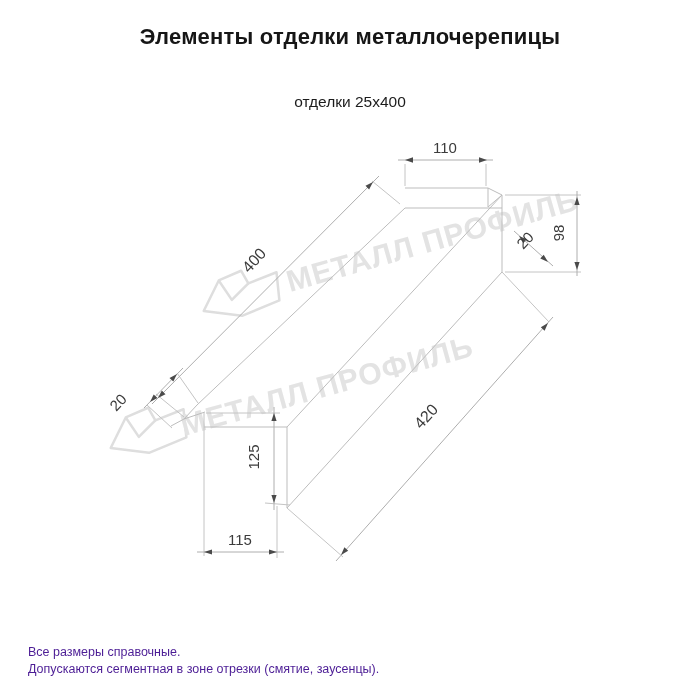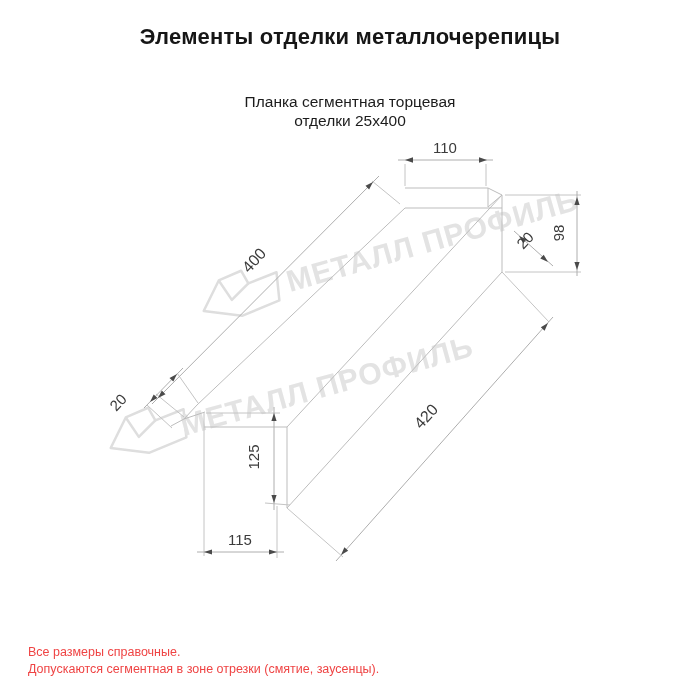--- a/index.html
+++ b/index.html
@@ -10,21 +10,21 @@
   .title{
     position:absolute;top:24px;left:0;width:700px;text-align:center;
     font-size:22px;font-weight:bold;letter-spacing:.2px;color:#161616;
   }
   .subtitle{
     position:absolute;top:92px;left:0;width:700px;text-align:center;
     font-size:15.5px;line-height:19px;color:#1c1c1c;
   }
   .drawing-svg{position:absolute;top:0;left:0;}
   .notes{
-    position:absolute;left:28px;top:644px;font-size:12.5px;line-height:17px;color:#ef4444;
+    position:absolute;left:28px;top:644px;font-size:12.5px;line-height:17px;color:#4c1d95;
   }
   
   .obj{stroke:#bdbdbd;stroke-width:1;fill:none;}
   .ext{stroke:#c4c4c4;stroke-width:1;fill:none;}
   .dim{stroke:#aeaeae;stroke-width:1;fill:none;}
   .arr{fill:#4a4a4a;stroke:none;}
   .dimtext{fill:#3c3c3c;font-size:15px;font-family:"Liberation Sans",sans-serif;}
   .dimtext.big{font-size:16px;}
   .wmtext{
     fill:#e3e3e3;font-size:30px;font-weight:bold;letter-spacing:1px;
@@ -33,21 +33,20 @@
   .wmlogo{stroke:#dedede;stroke-width:2.5;fill:none;stroke-linejoin:round;}
 </style>
 </head>
 <body>
 
 <div class="page">
 
   <div class="title">Элементы отделки металлочерепицы</div>
 
   <div class="subtitle">
-    <div>Планка сегментная торцевая</div>
     <div>отделки 25х400</div>
   </div>
 
   <svg class="drawing-svg" width="700" height="700" viewBox="0 0 700 700">
 
     <g>
       <g class="wmlogo" transform="translate(243,295) rotate(-14)">
         <path d="M -42,6 L -20,-20 L 4,-24 L 8,-10 L 38,-14 L 34,14 L -6,20 Z"></path>
         <path d="M -20,-20 L -12,2 L 8,-10"></path>
       </g>

